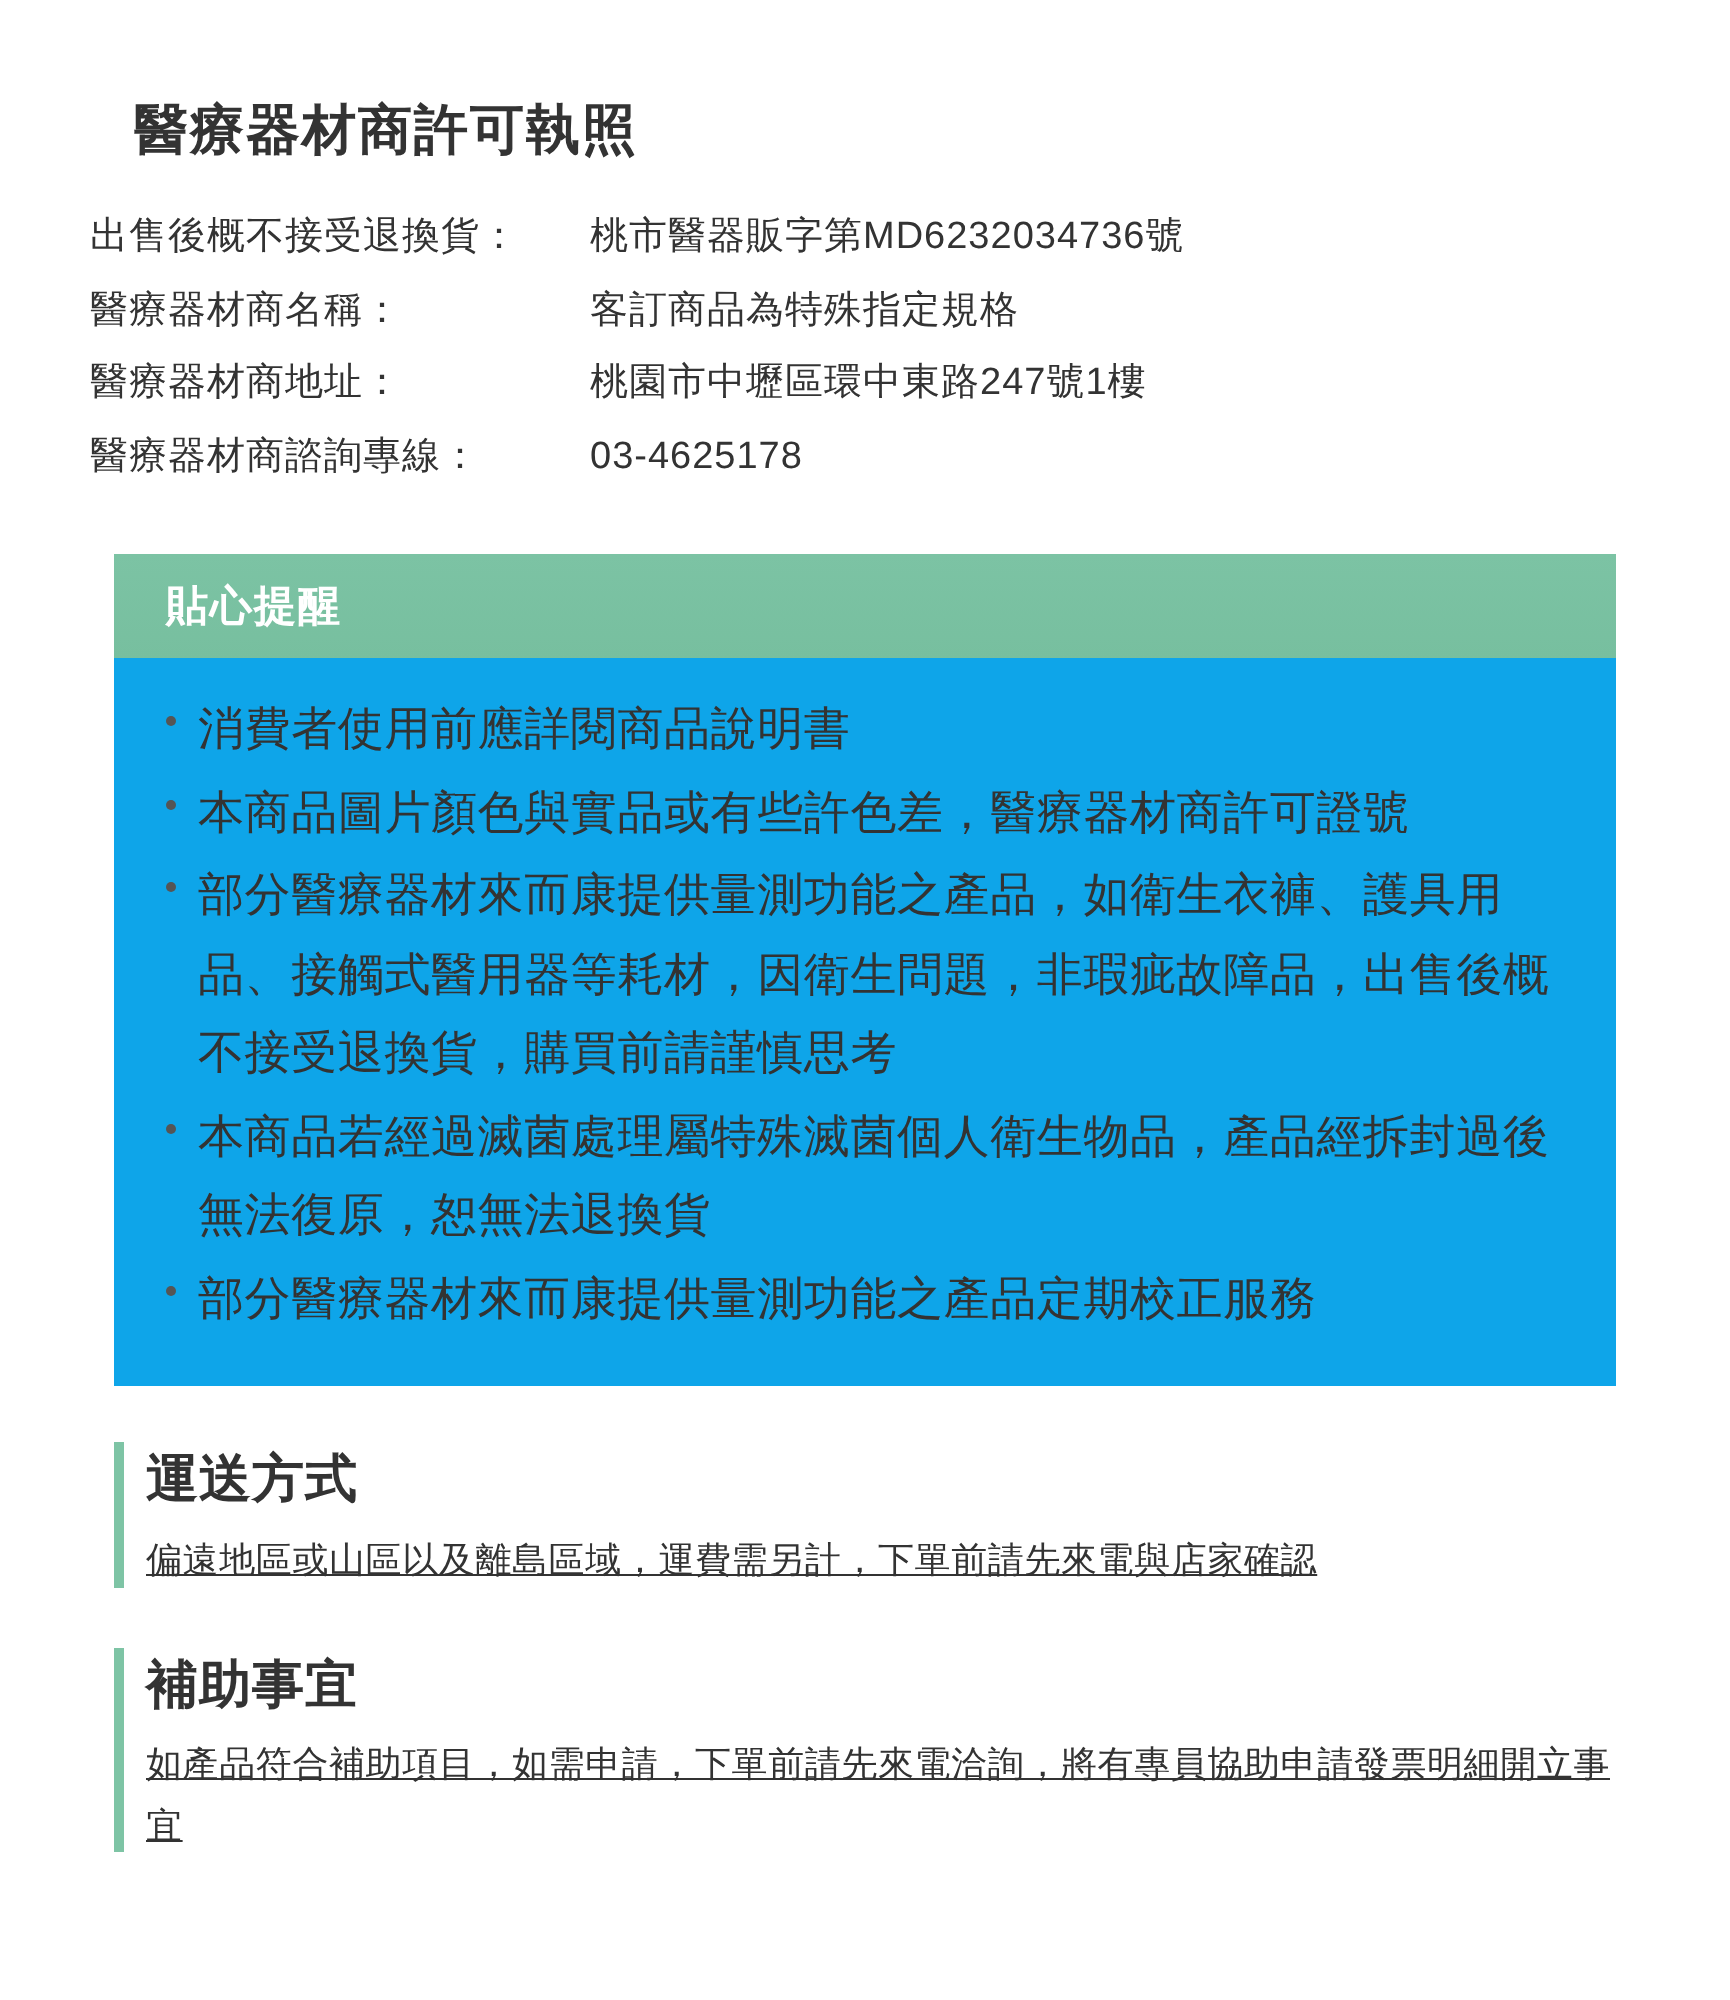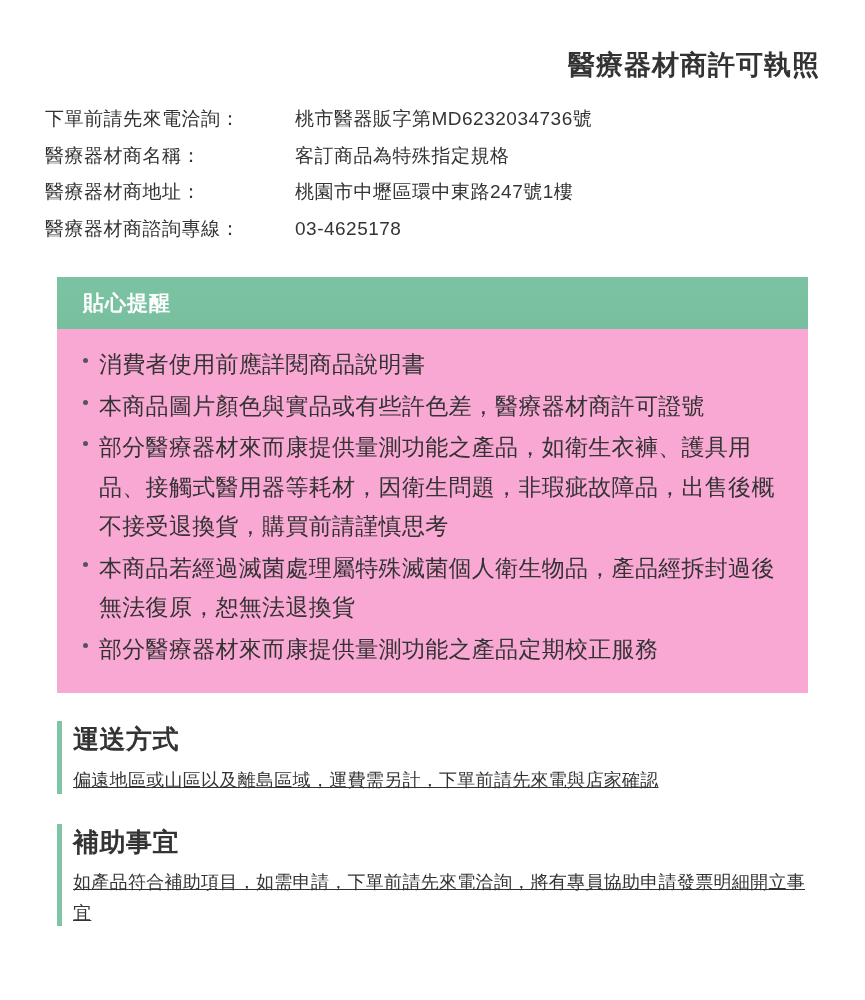--- a/index.html
+++ b/index.html
@@ -23,21 +23,20 @@
   }
 
   
   .license-title {
     font-size: 27px;
     font-weight: bold;
     color: #333333;
     letter-spacing: 1px;
     margin: 8px 0 18px 22px;
     line-height: 1.3;
-    text-align: right;
   }
 
   .license-table {
     border-collapse: collapse;
     margin-left: 0px;
     margin-bottom: 30px;
   }
   .license-table td {
     font-size: 19px;
     color: #333333;
@@ -50,21 +49,21 @@
     width: 250px;
     white-space: nowrap;
   }
   .license-table td.value {
     white-space: nowrap;
   }
 
   
   .notice-panel {
     margin: 18px 12px 0 12px;
-    background: #f9a8d4;
+    background: #0ea5e9;
     border: 0;
   }
   .notice-header {
     background: #7ec4a5;
     background: linear-gradient(180deg,#7cc3a4 0%, #77bf9f 100%);
     height: 52px;
     display: flex;
     align-items: center;
     padding-left: 26px;
     box-sizing: border-box;
@@ -138,21 +137,21 @@
 </head>
 <body>
 
 <div class="page">
 
   <h1 class="license-title">醫療器材商許可執照</h1>
 
   <table class="license-table">
     <tbody>
       <tr>
-        <td class="label">下單前請先來電洽詢：</td>
+        <td class="label">出售後概不接受退換貨：</td>
         <td class="value">桃市醫器販字第MD6232034736號</td>
       </tr>
       <tr>
         <td class="label">醫療器材商名稱：</td>
         <td class="value">客訂商品為特殊指定規格</td>
       </tr>
       <tr>
         <td class="label">醫療器材商地址：</td>
         <td class="value">桃園市中壢區環中東路247號1樓</td>
       </tr>

